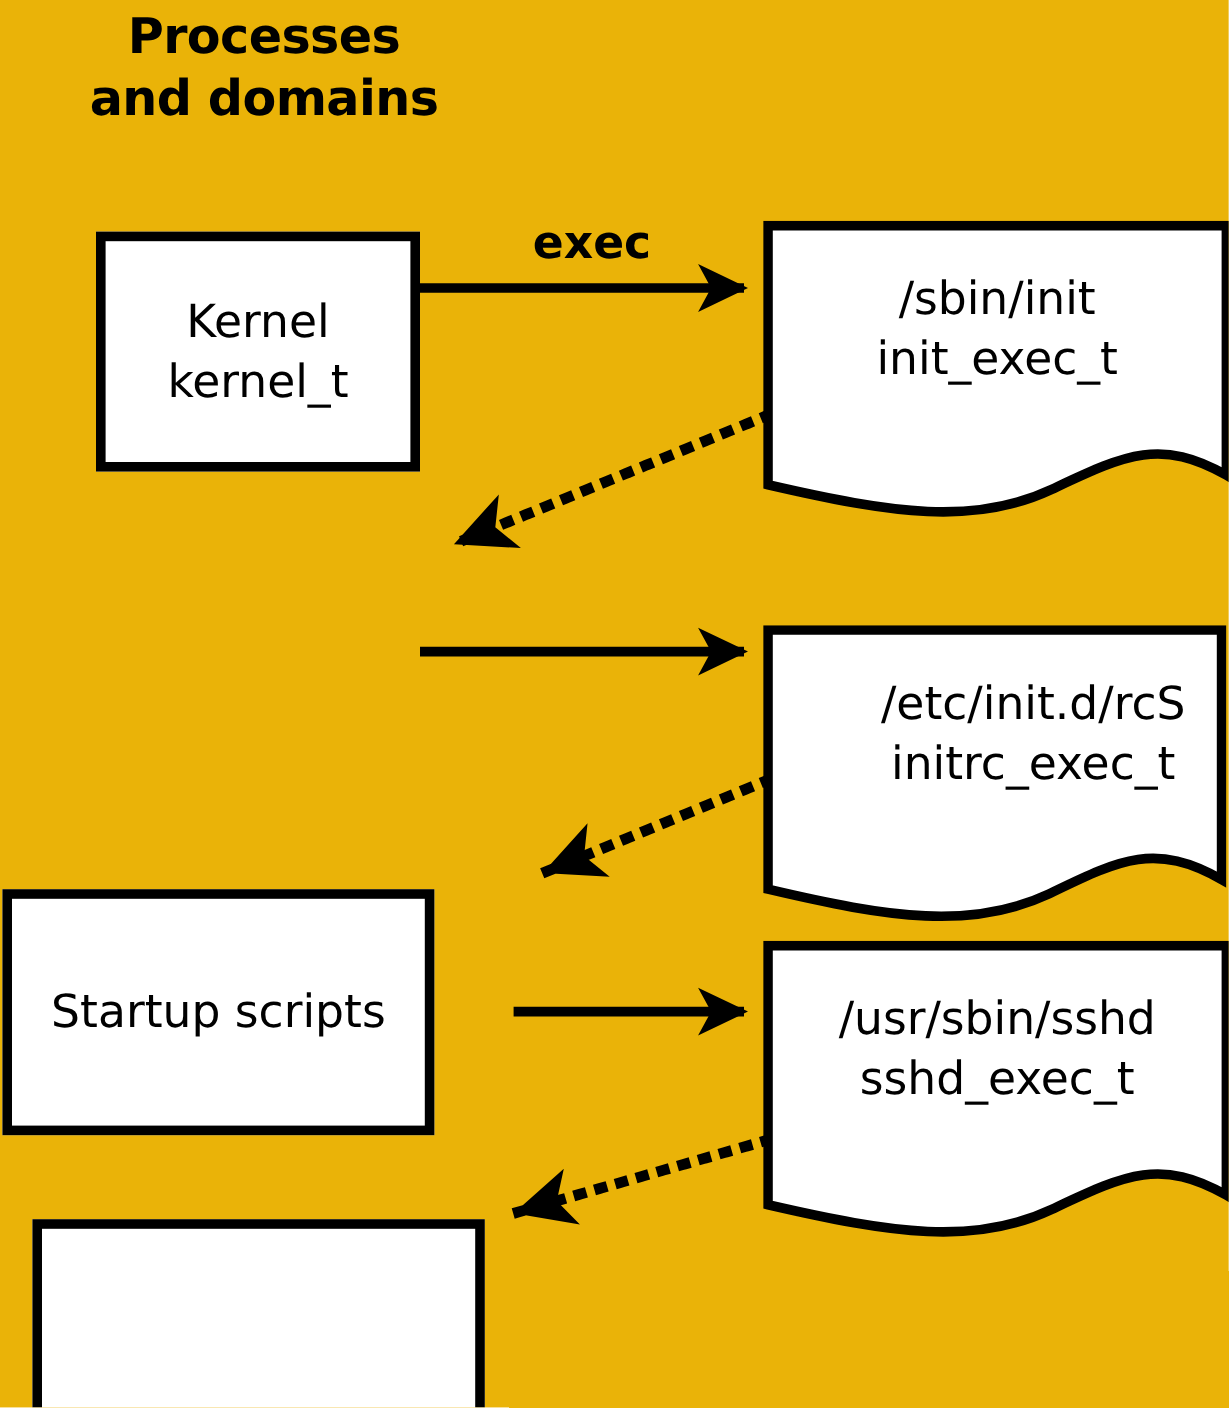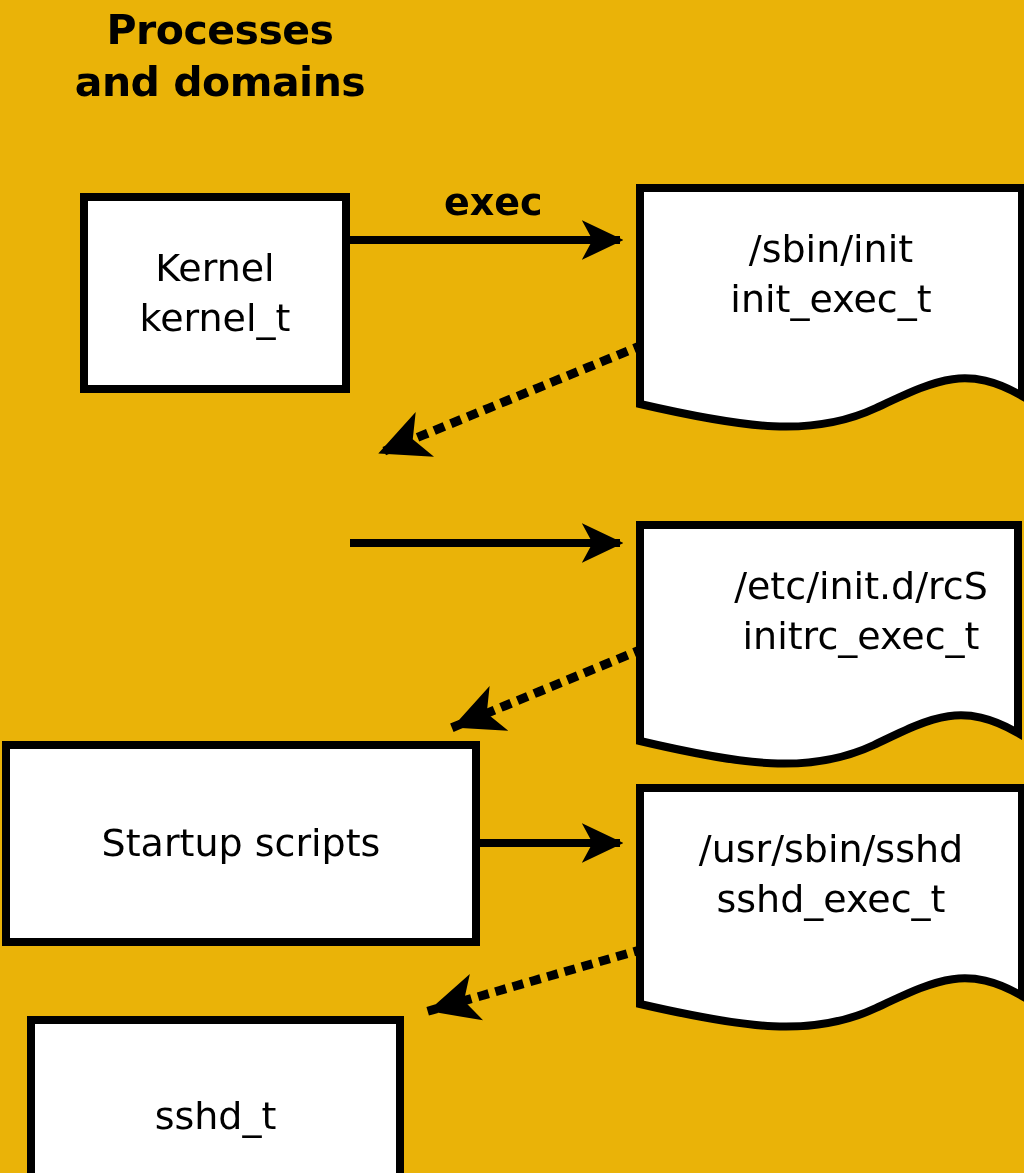--- a/index.html
+++ b/index.html
@@ -44,21 +44,21 @@
     font-size: 38px;
     line-height: 1.32;
     text-align: center;
     z-index: 3;
     margin-top: 48px;
   }
   .proc-box .line { display: block; white-space: nowrap; }
 
   #box-kernel  { left: 80px;  top: 145px;  width: 270px; height: 200px; }
   #box-init    { left: 80px;  top: 420px;  width: 270px; height: 200px; }
-  #box-initrc  { left: 2px;   top: 693px;  width: 478px; height: 205px; }
+  #box-initrc  { left: 2px;   top: 693px;  width: 360px; height: 205px; }
   #box-sshd    { left: 27px;  top: 968px;  width: 377px; height: 200px; }
 
   
   .doc-shape {
     position: absolute;
     z-index: 3;
   }
   .doc-shape svg {
     position: absolute;
     left: 0;
@@ -155,21 +155,20 @@
     <span class="line">Kernel</span>
     <span class="line">kernel_t</span>
   </div>
 
 
   <div class="proc-box" id="box-initrc">
     <span class="line">Startup scripts</span>
   </div>
 
   <div class="proc-box" id="box-sshd">
-    <span class="line">sshd_t</span>
   </div>
 
   <div class="doc-shape" id="doc-init">
     <svg width="390" height="250" viewBox="0 0 390 250">
       <path d="M 4 4 L 386 4 L 386 212 C 330 180 300 196 240 224 C 176 254 108 244 4 220 Z" fill="#ffffff" stroke="#000000" stroke-width="8" stroke-linejoin="miter"></path>
     </svg>
     <div class="doc-label">
       <span class="line">/sbin/init</span>
       <span class="line">init_exec_t</span>
     </div>

